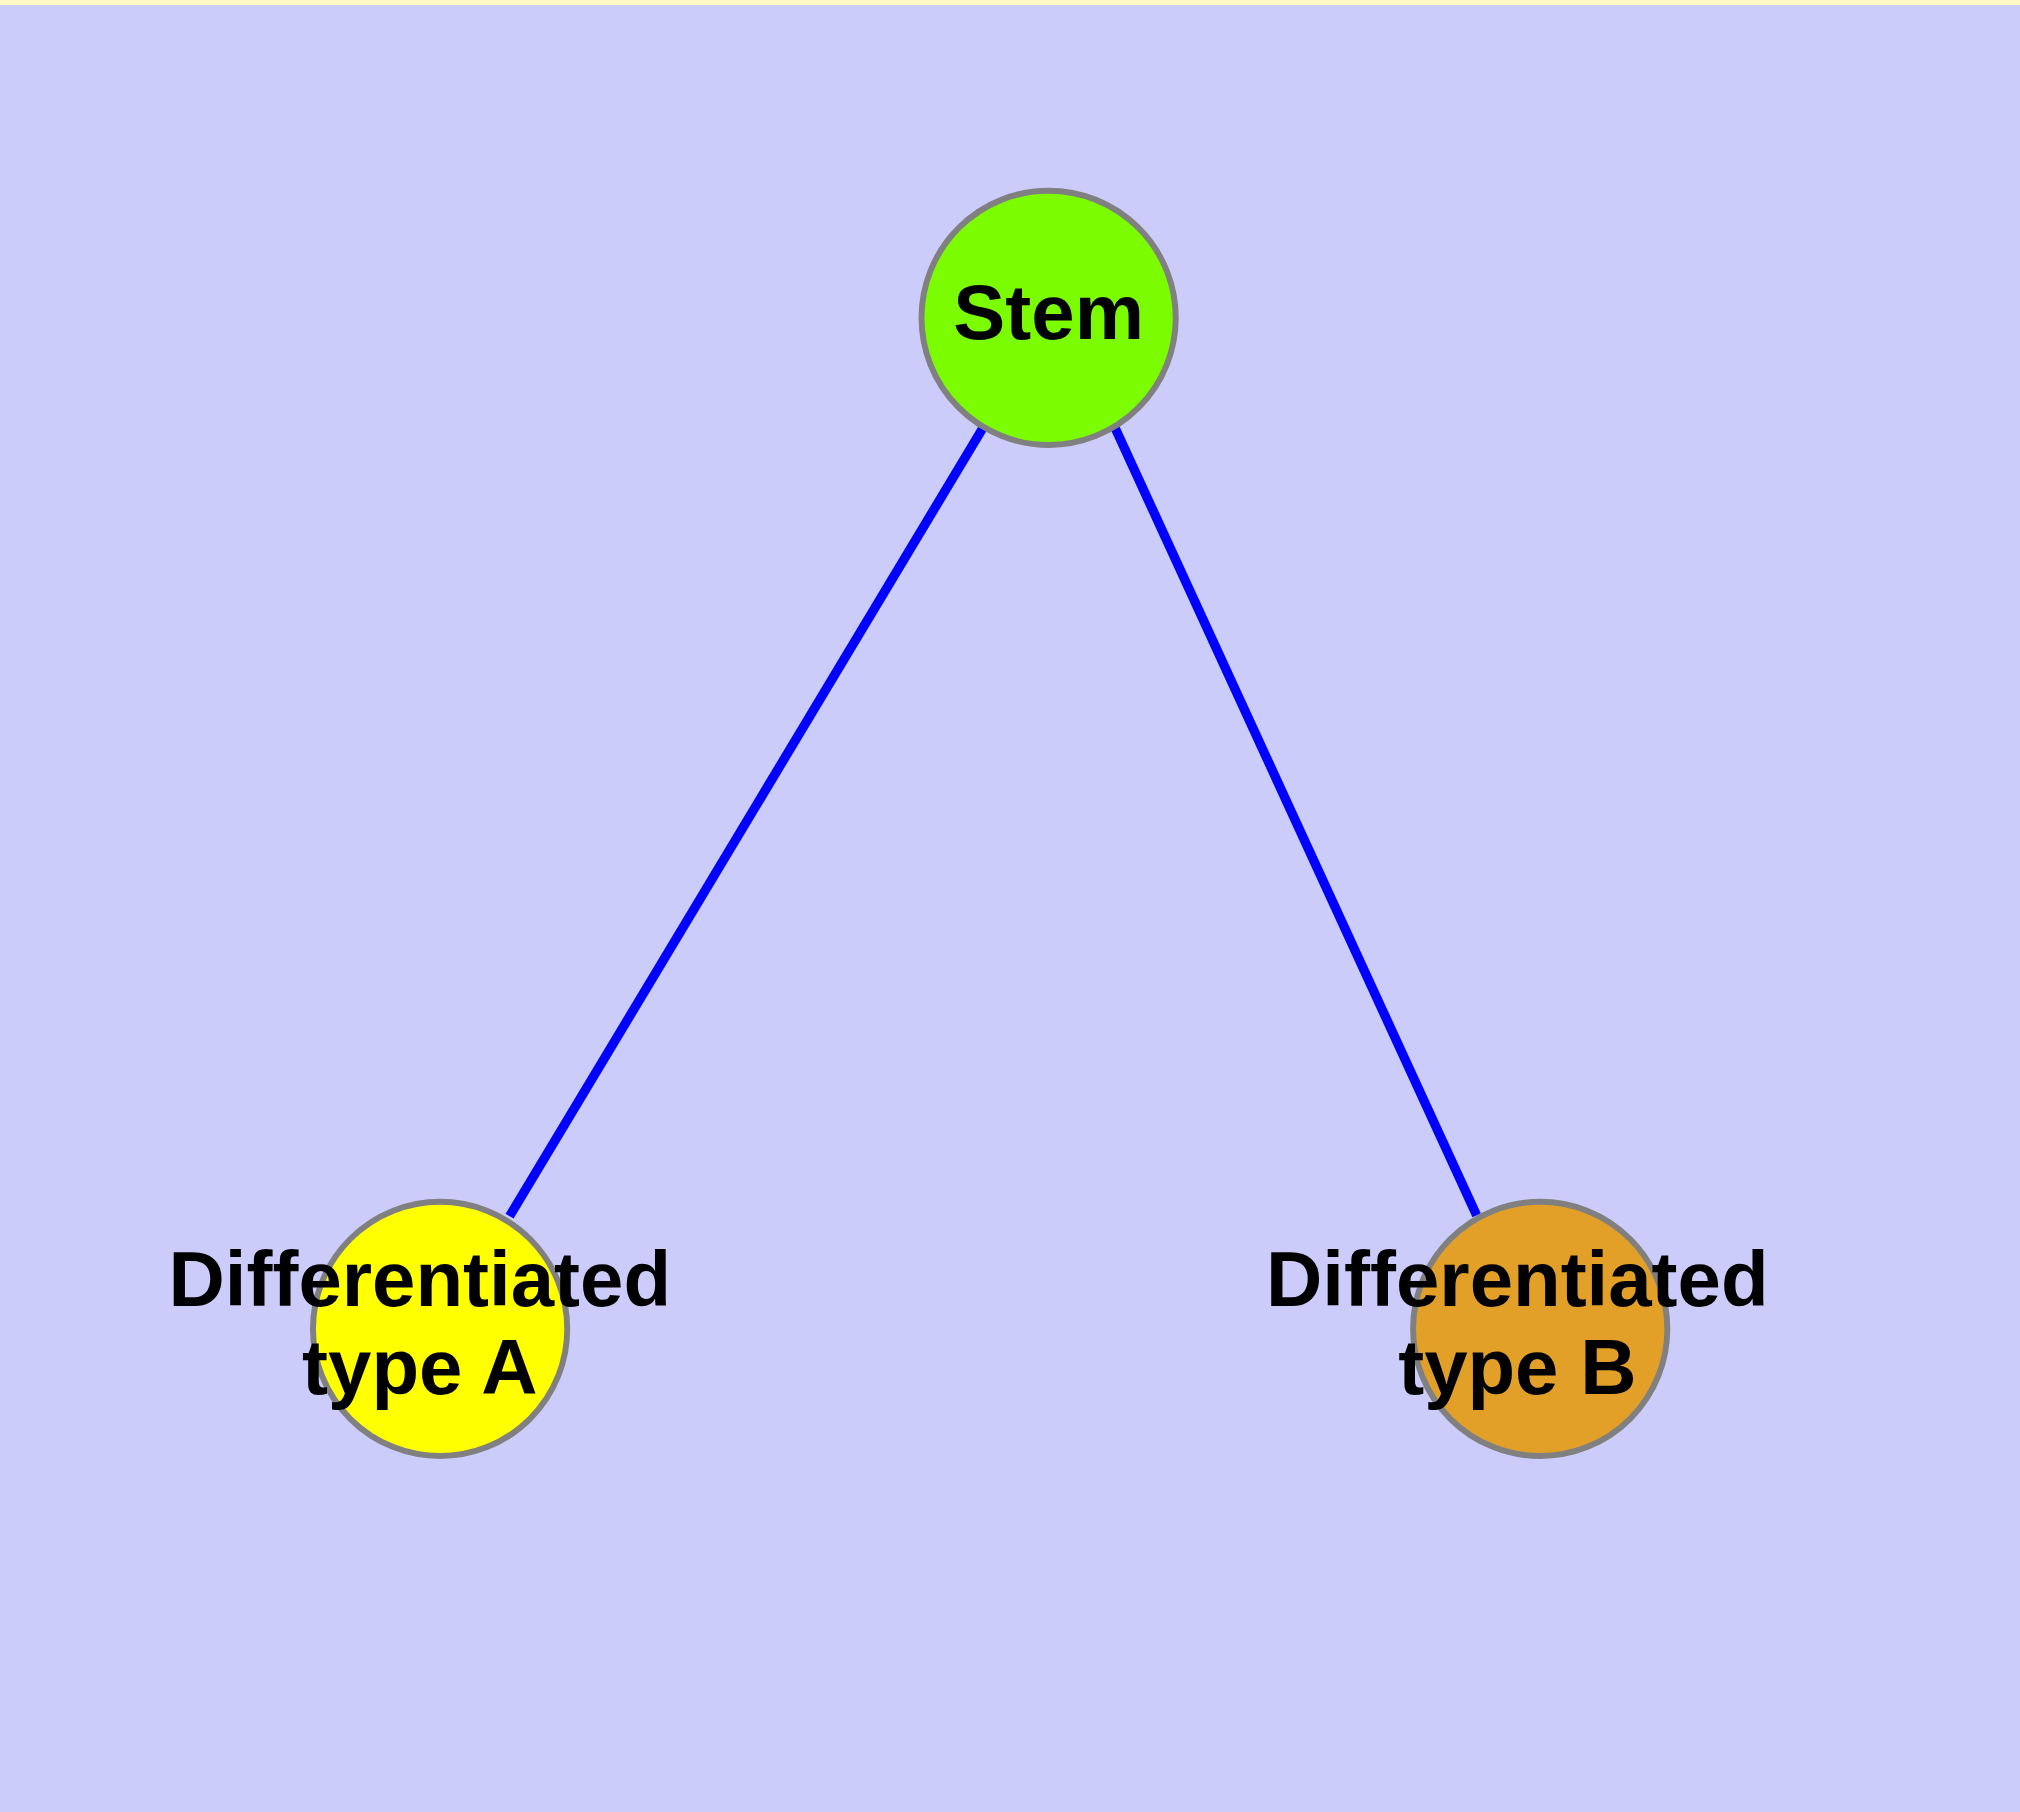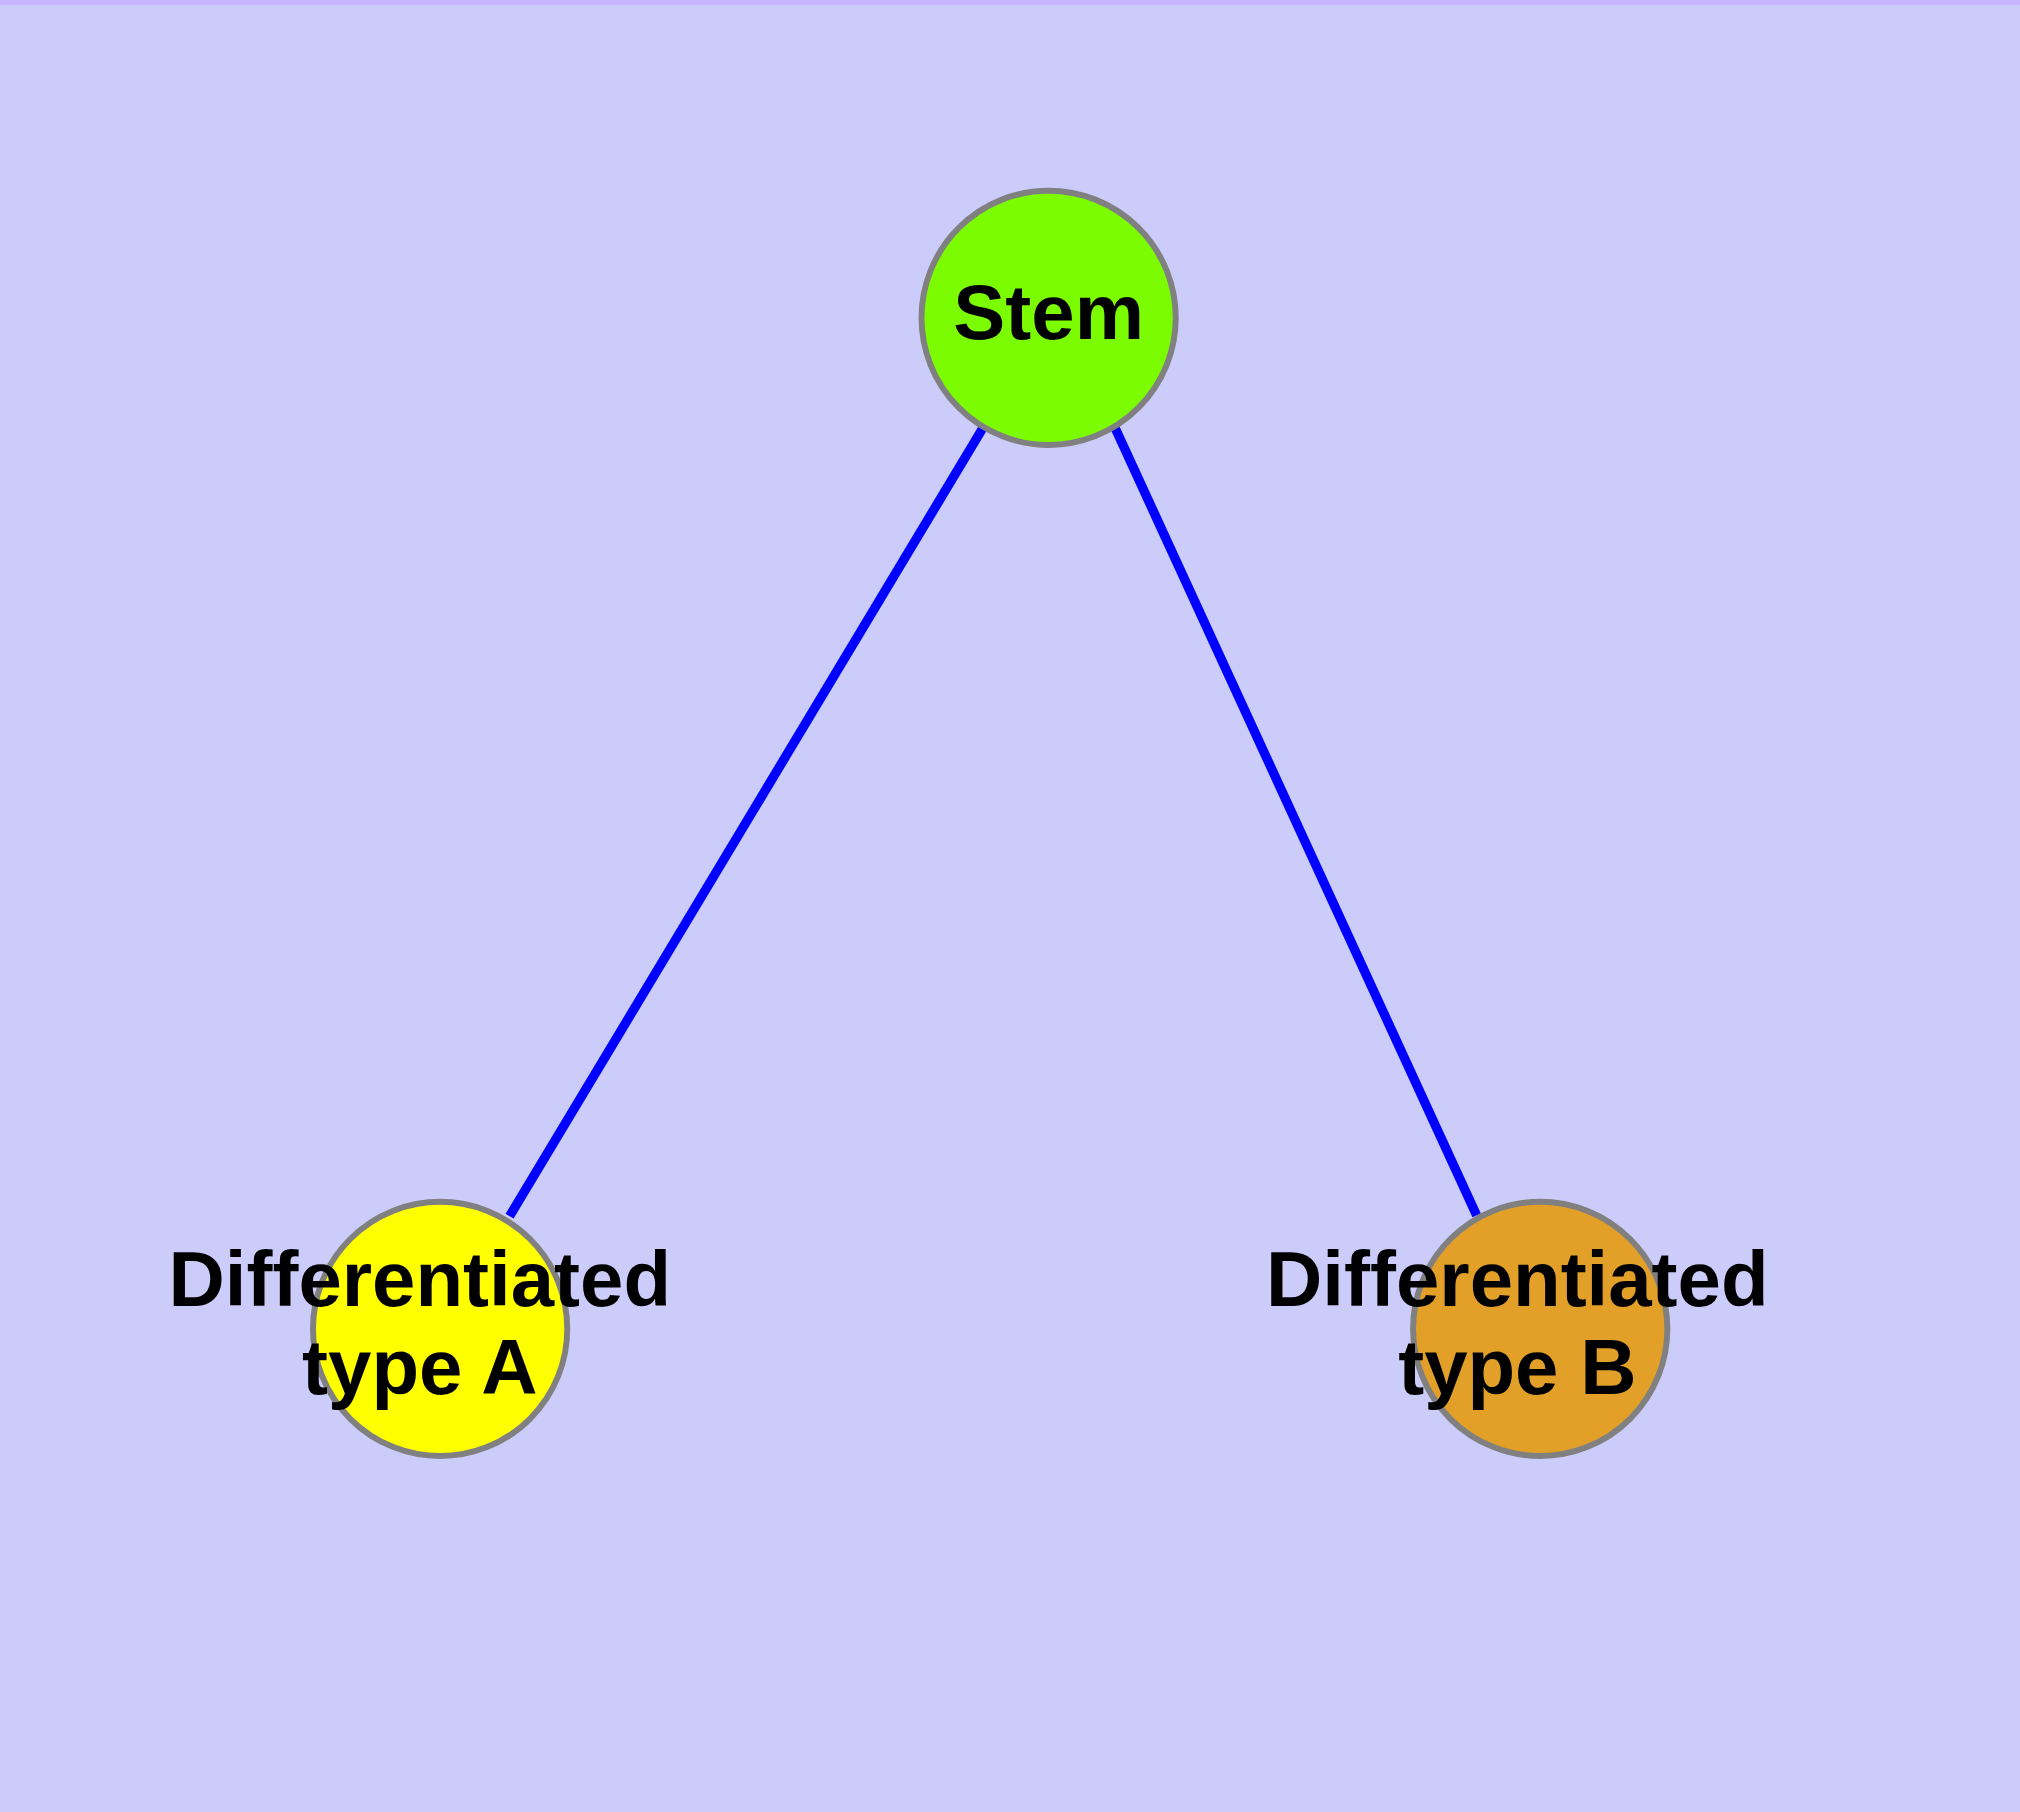--- a/index.html
+++ b/index.html
@@ -9,21 +9,21 @@
     background: #ffffff;
   }
   body {
     font-family: "Liberation Sans", sans-serif;
   }
   #canvas {
     position: relative;
     width: 2021px;
     height: 1812px;
     overflow: hidden;
-    background: #c4b5fd;
+    background: #fef9c3;
   }
   #plot-background {
     position: absolute;
     left: 0;
     top: 5.1px;
     width: 2021px;
     height: 1807px;
     background: #ccccfa;
   }
   #graph-svg {

